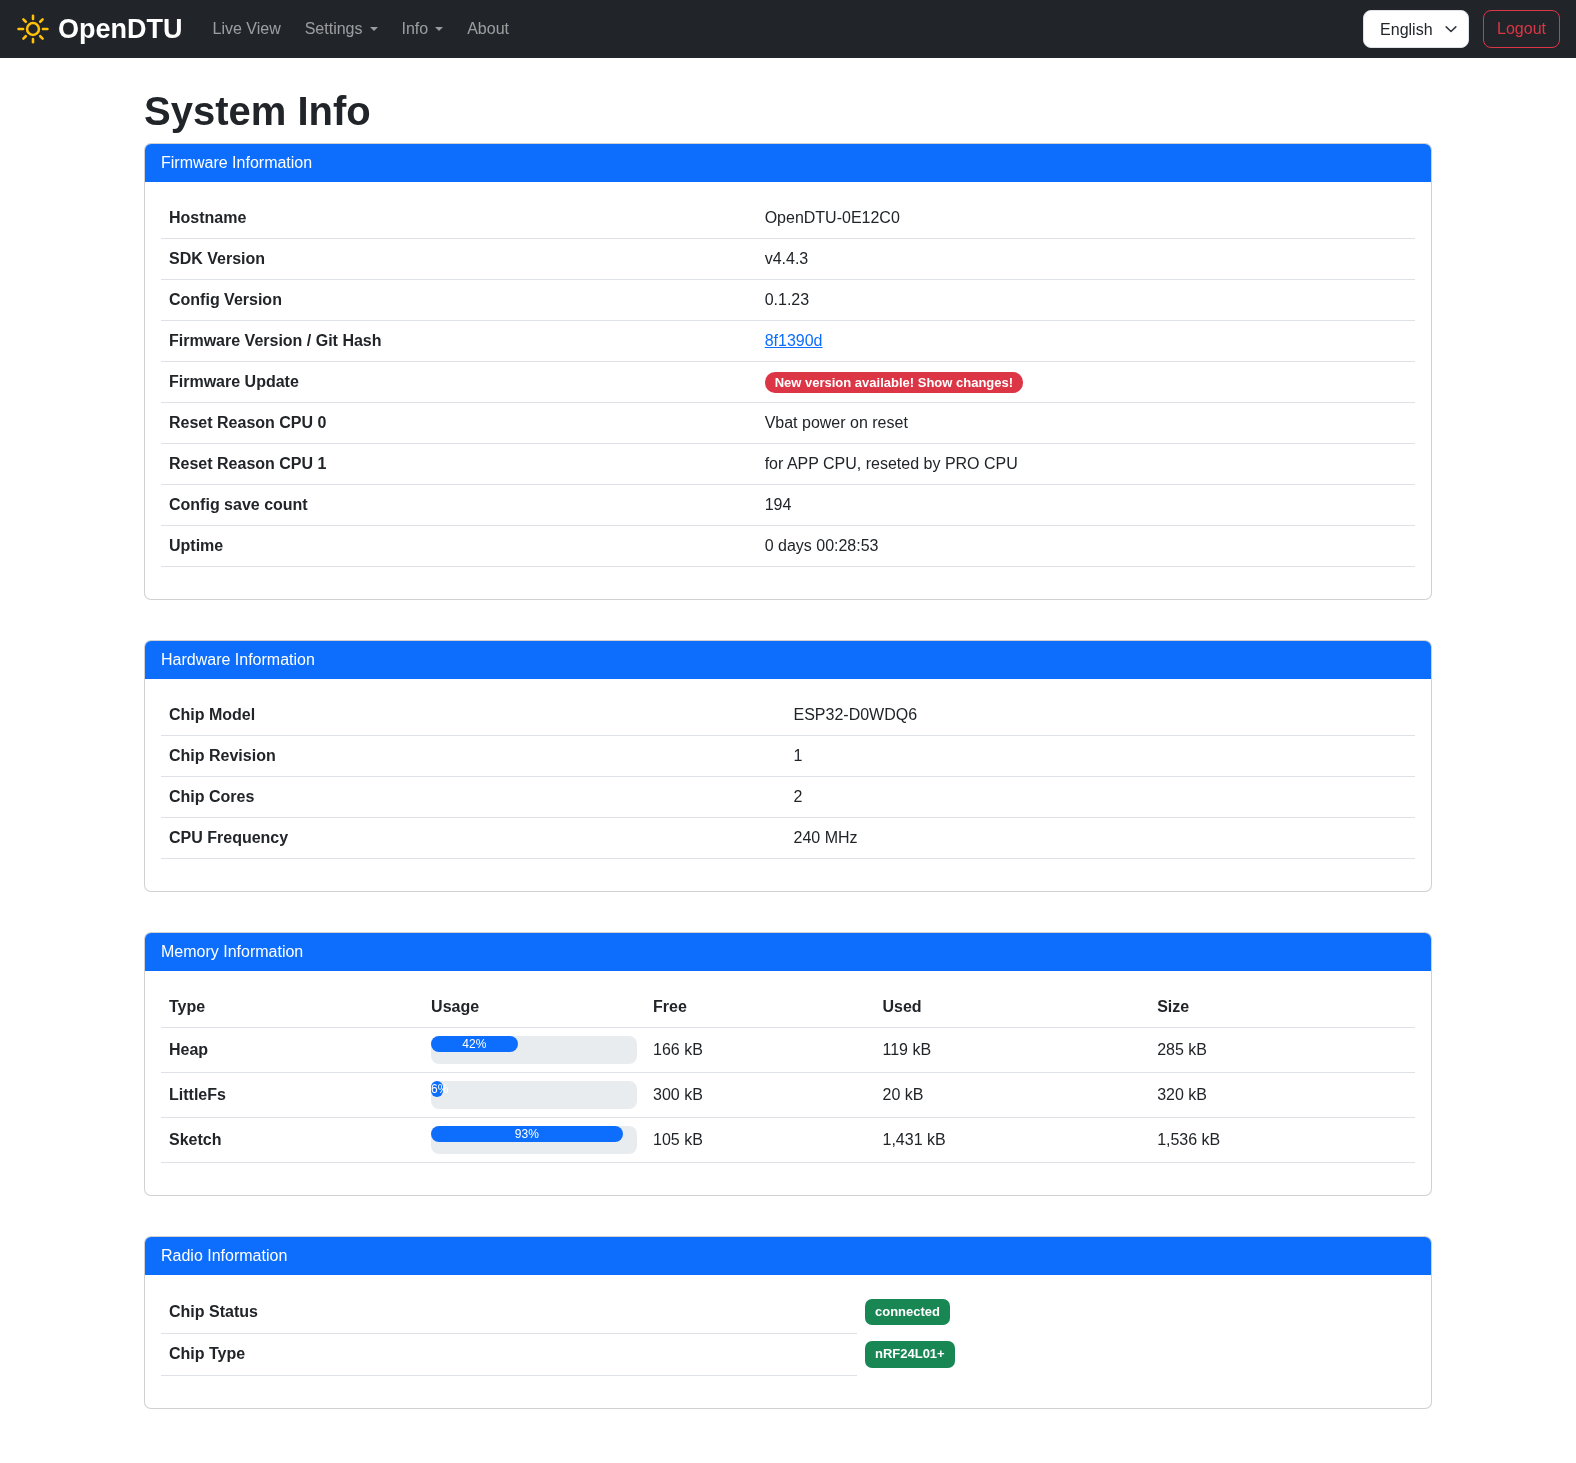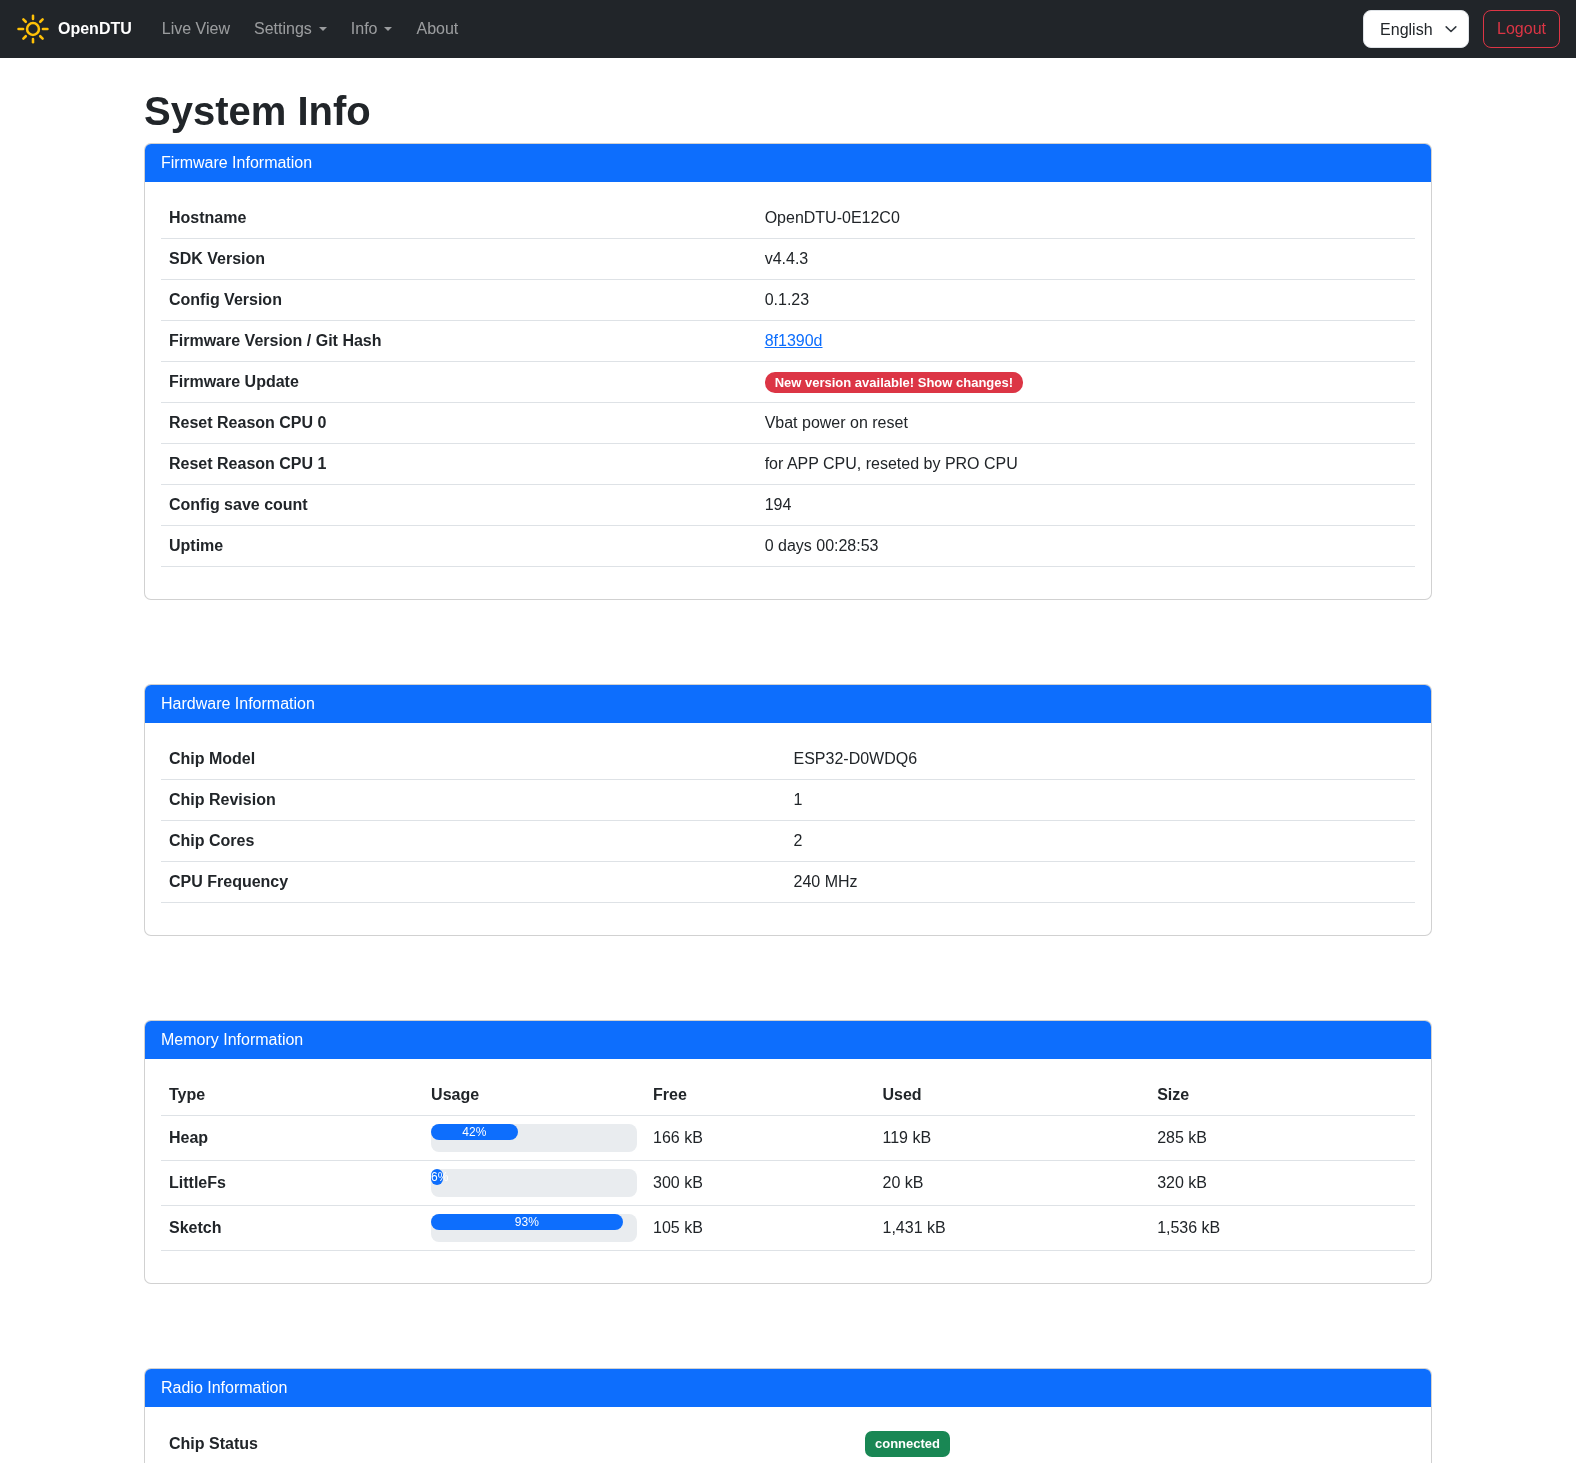--- a/index.html
+++ b/index.html
@@ -11,21 +11,21 @@
   }
 
   
   .navbar {
     height:58px; background:#212529;
     display:flex; align-items:center;
     padding:0 16px;
   }
   .brand {
     display:flex; align-items:center; gap:8px;
-    color:#fff; font-size:16px; font-weight:600;
+    color:#fff; font-size:27px; font-weight:600;
     margin-right:18px; cursor:pointer; white-space:nowrap;
   }
   .nav-links { display:flex; list-style:none; margin:0; padding:0; align-items:center; }
   .nav-link {
     color:rgba(255,255,255,.55); padding:8px 12px; cursor:pointer;
     display:flex; align-items:center; gap:7px; white-space:nowrap;
   }
   .caret-down {
     width:0; height:0; display:inline-block;
     border-left:4px solid transparent; border-right:4px solid transparent;
@@ -49,21 +49,21 @@
     font-family:inherit; cursor:pointer;
   }
 
   
   .container { width:1288px; margin:0 auto; }
   h1.page-title { font-size:40px; font-weight:600; margin:29px 0 8px; line-height:1.2; }
 
   
   .card {
     border:1px solid rgba(0,0,0,.18); border-radius:7px;
-    margin-bottom:84px; background:#fff;
+    margin-bottom:40px; background:#fff;
   }
   .card-header {
     background:#0d6efd; color:#fff;
     padding:8px 16px; line-height:22px; font-size:16px;
     border-radius:6px 6px 0 0;
   }
   .card-body { padding:16px; }
 
   
   table { width:100%; border-collapse:collapse; margin-bottom:16px; }

